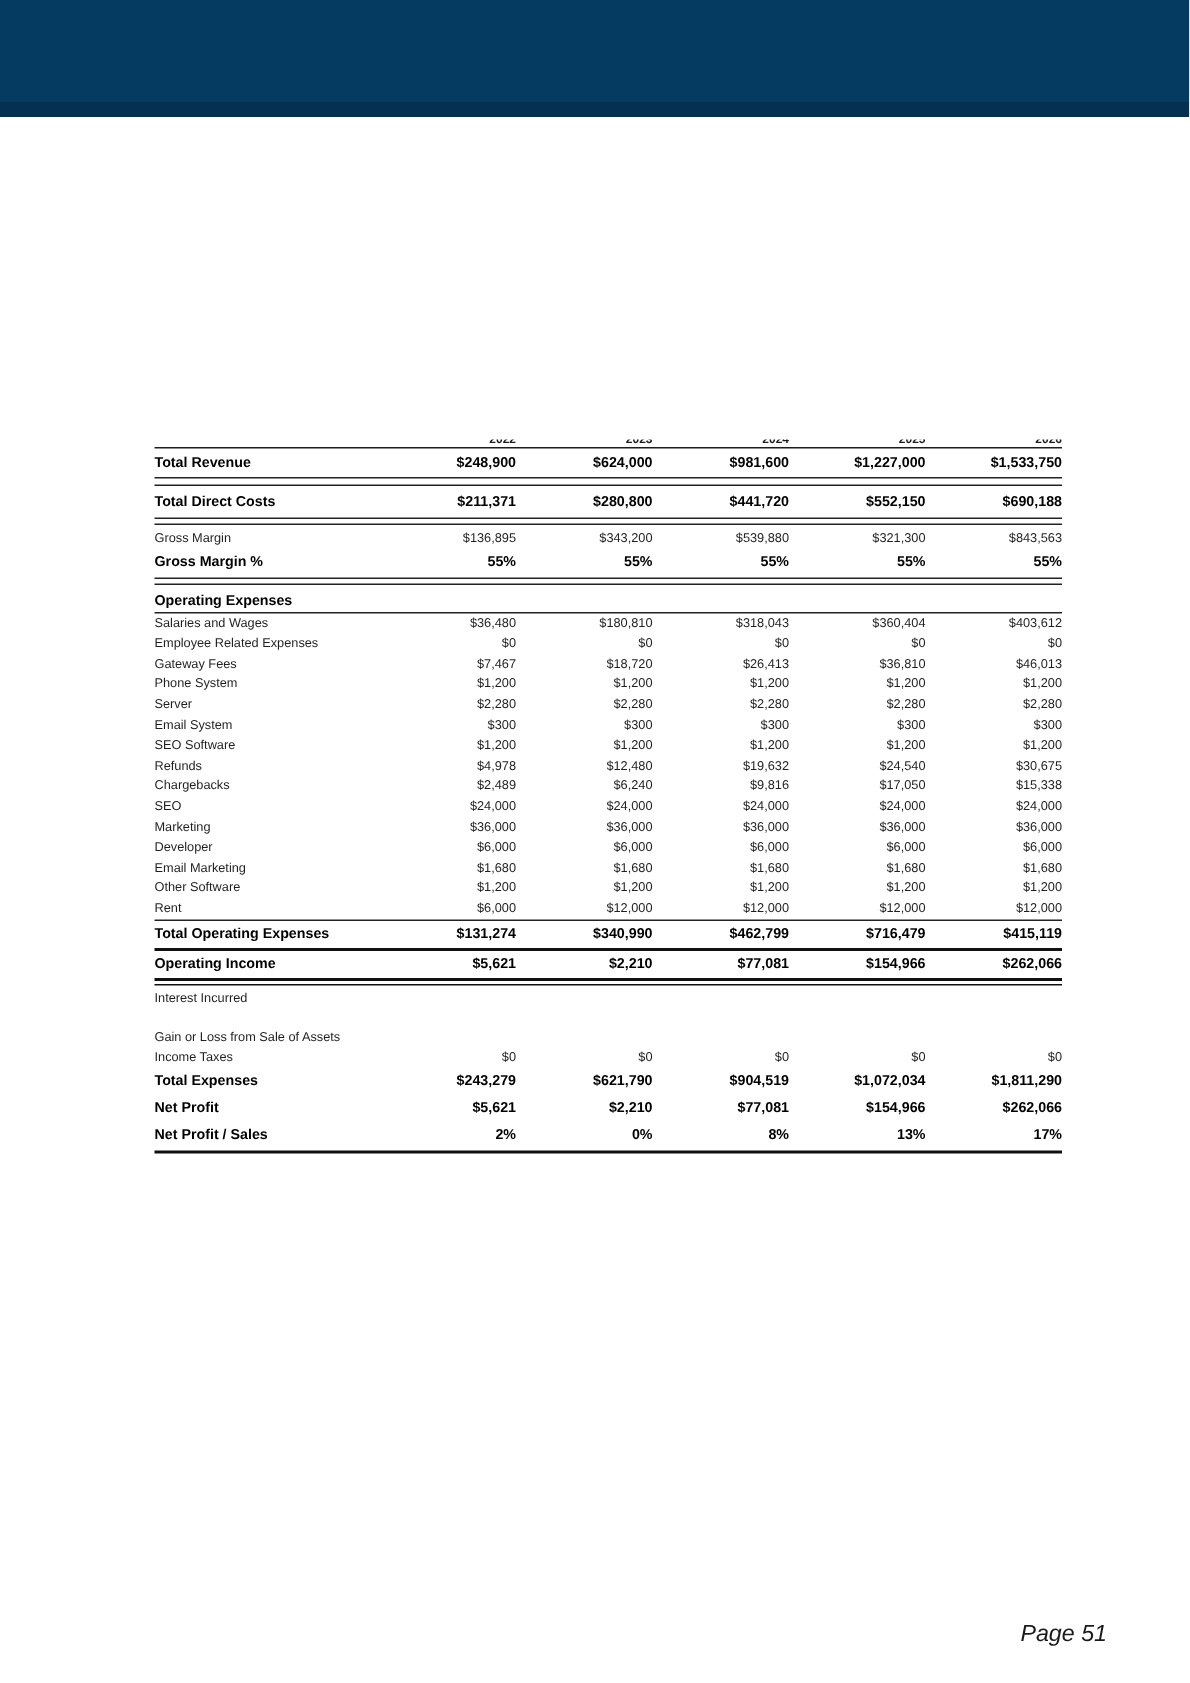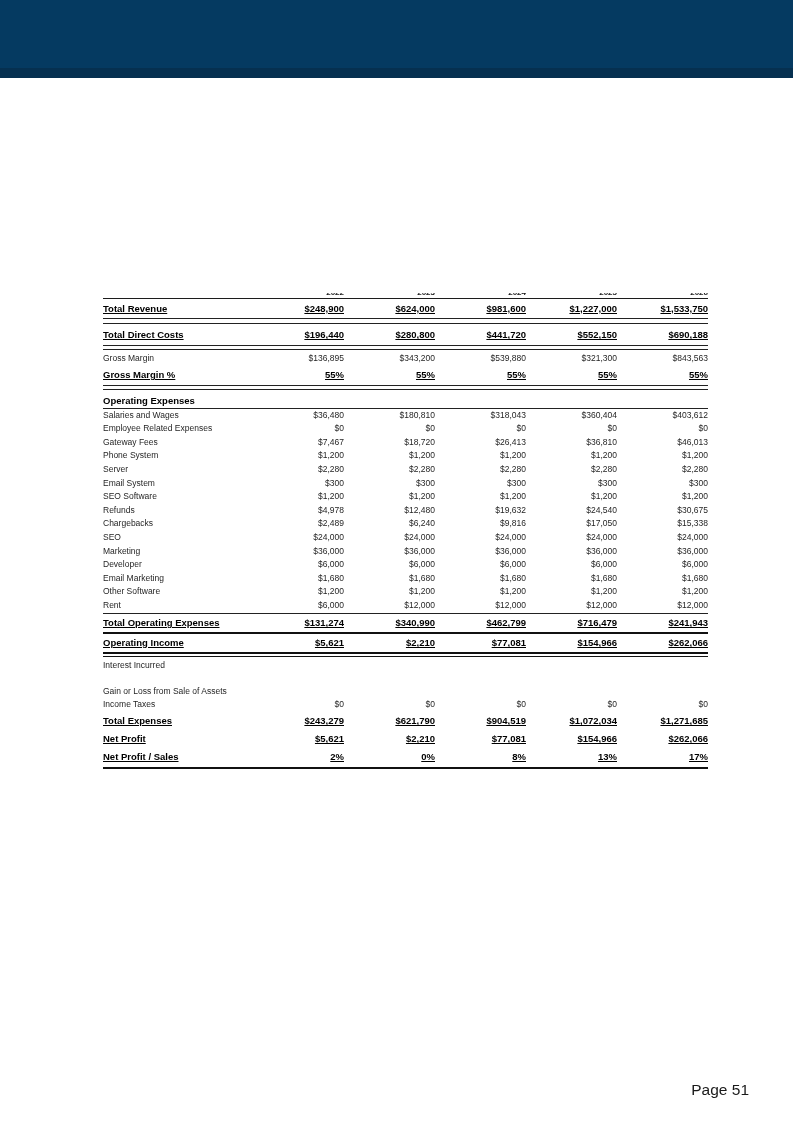--- a/index.html
+++ b/index.html
@@ -39,36 +39,37 @@
     margin-top:-4.5px;
     color:#1c1c1c;
     font-weight:bold;
   }
 
   .t-row { display:flex; align-items:baseline; }
   .t-row .cell-label { width:150px; text-align:left; }
   .t-row .cell-val { flex:1; text-align:right; }
 
   .t-row.detail { font-size:8.5px; line-height:13.6px; color:#1f1f1f; }
-  .t-row.summary { font-weight:bold; font-size:9.5px; color:#000; padding:3.5px 0;text-decoration:underline; }
+  .t-row.summary { font-weight:bold; font-size:9.5px; color:#000; padding:3.5px 0; }
   .t-row.section { font-weight:bold; font-size:9.5px; color:#000; padding:2.5px 0 2px; }
 
   .rule { width:100%; }
   .rule-thin  { border-top:1px solid #222; }
   .rule-double { height:3.5px; border-top:1.5px solid #222; border-bottom:1.5px solid #222; margin:1px 0 2px; }
   .rule-heavy { border-top:2px solid #111; }
   .rule-heavy-double { height:2.5px; border-top:2px solid #111; border-bottom:1px solid #111; margin-bottom:2px; }
   .rule-heavy-final { border-top:2.5px solid #111; margin-top:1px; }
   .spacer-row { height:12px; }
 
   .page-number {
     position:absolute;
-    right:44px; top:1081px;
+    right:55px; top:1081px;
     font-size:15.5px;
     color:#1a1a1a;
+    font-style:italic;
   }
 </style>
 </head>
 <body>
 
 <div class="page">
 
   <div class="header-bar" style="background: rgb(5, 58, 97);"></div>
   <div class="header-band" style="background: rgb(6, 48, 80);"></div>
 
@@ -87,21 +88,21 @@
           <div class="cell-label">Total Revenue</div>
           <div class="cell-val">$248,900</div>
           <div class="cell-val">$624,000</div>
           <div class="cell-val">$981,600</div>
           <div class="cell-val">$1,227,000</div>
           <div class="cell-val">$1,533,750</div>
         </div>
         <div class="rule rule-double"></div>
         <div class="t-row summary">
           <div class="cell-label">Total Direct Costs</div>
-          <div class="cell-val">$196,440</div>
+          <div class="cell-val">$211,371</div>
           <div class="cell-val">$280,800</div>
           <div class="cell-val">$441,720</div>
           <div class="cell-val">$552,150</div>
           <div class="cell-val">$690,188</div>
         </div>
         <div class="rule rule-double"></div>
         <div class="t-row detail">
           <div class="cell-label">Gross Margin</div>
           <div class="cell-val">$136,895</div>
           <div class="cell-val">$343,200</div>
@@ -247,21 +248,21 @@
           <div class="cell-val">$12,000</div>
           <div class="cell-val">$12,000</div>
         </div>
         <div class="rule rule-thin"></div>
         <div class="t-row summary">
           <div class="cell-label">Total Operating Expenses</div>
           <div class="cell-val">$131,274</div>
           <div class="cell-val">$340,990</div>
           <div class="cell-val">$462,799</div>
           <div class="cell-val">$716,479</div>
-          <div class="cell-val">$241,943</div>
+          <div class="cell-val">$415,119</div>
         </div>
         <div class="rule rule-heavy"></div>
         <div class="t-row summary">
           <div class="cell-label">Operating Income</div>
           <div class="cell-val">$5,621</div>
           <div class="cell-val">$2,210</div>
           <div class="cell-val">$77,081</div>
           <div class="cell-val">$154,966</div>
           <div class="cell-val">$262,066</div>
         </div>
@@ -290,21 +291,21 @@
           <div class="cell-val">$0</div>
           <div class="cell-val">$0</div>
           <div class="cell-val">$0</div>
         </div>
         <div class="t-row summary">
           <div class="cell-label">Total Expenses</div>
           <div class="cell-val">$243,279</div>
           <div class="cell-val">$621,790</div>
           <div class="cell-val">$904,519</div>
           <div class="cell-val">$1,072,034</div>
-          <div class="cell-val">$1,271,685</div>
+          <div class="cell-val">$1,811,290</div>
         </div>
         <div class="t-row summary">
           <div class="cell-label">Net Profit</div>
           <div class="cell-val">$5,621</div>
           <div class="cell-val">$2,210</div>
           <div class="cell-val">$77,081</div>
           <div class="cell-val">$154,966</div>
           <div class="cell-val">$262,066</div>
         </div>
         <div class="t-row summary">

